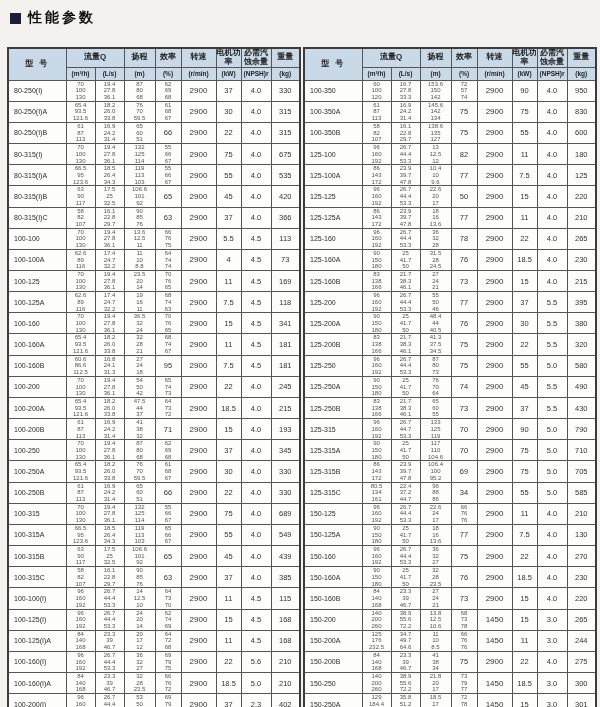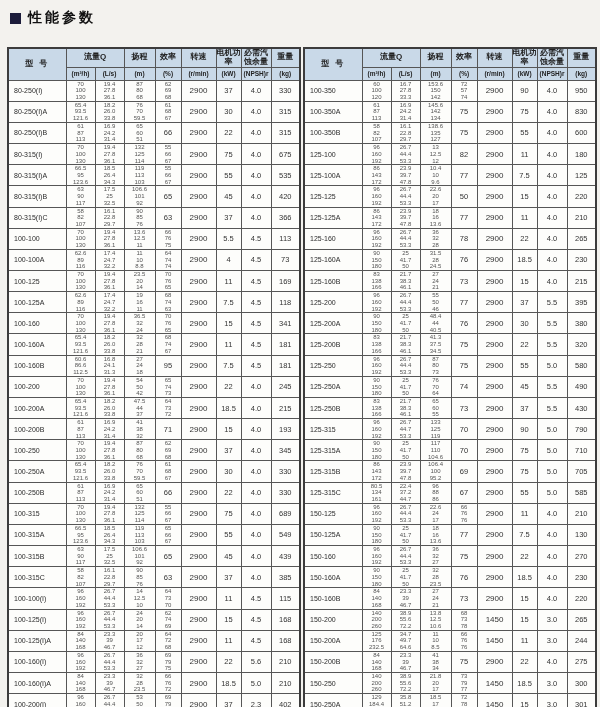--- a/index.html
+++ b/index.html
@@ -1019,21 +1019,21 @@
           <td class="model">125-315C</td>
           <td class="tiny">80.5
 134
 161</td>
           <td class="tiny">22.4
 37.2
 44.7</td>
           <td class="tiny">96
 88
 86</td>
-          <td class="single">67</td>
+          <td class="single">34</td>
           <td class="rpm">2900</td>
           <td class="single">55</td>
           <td class="single">5.0</td>
           <td class="single">585</td>
         </tr>
         <tr>
           <td class="model">150-125</td>
           <td class="tiny">96
 160
 192</td>

